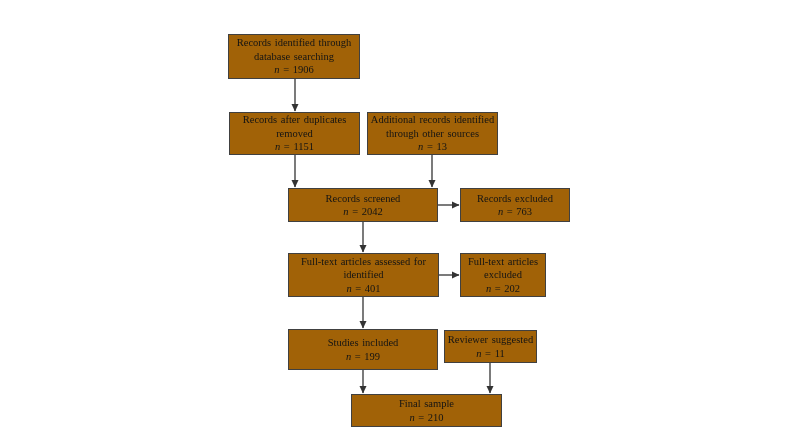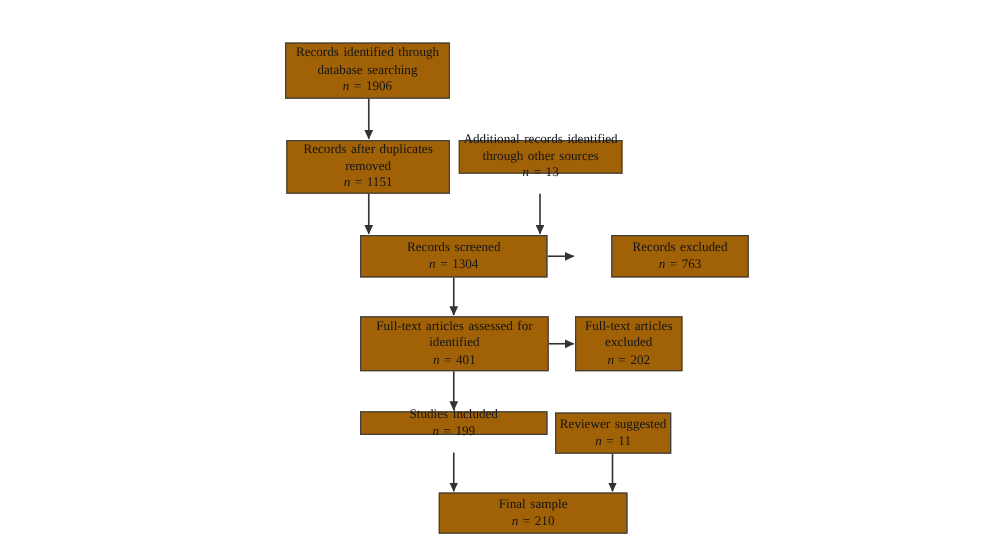--- a/index.html
+++ b/index.html
@@ -32,26 +32,26 @@
   .box-text { width: 100%; }
   .count i { font-style: italic; }
   svg.arrows {
     position: absolute;
     left: 0; top: 0;
     pointer-events: none;
   }
   
   .b-records-identified   { left: 228px; top: 34px;  width: 132px; height: 45px; }
   .b-records-duplicates   { left: 229px; top: 112px; width: 131px; height: 43px; }
-  .b-additional-records   { left: 367px; top: 112px; width: 131px; height: 27px; }
+  .b-additional-records   { left: 367px; top: 112px; width: 131px; height: 43px; }
   .b-records-screened     { left: 288px; top: 188px; width: 150px; height: 34px; }
-  .b-records-excluded     { left: 460px; top: 188px; width: 110px; height: 34px; margin-left: 29px; }
+  .b-records-excluded     { left: 460px; top: 188px; width: 110px; height: 34px; }
   .b-fulltext-assessed    { left: 288px; top: 253px; width: 151px; height: 44px; }
   .b-fulltext-excluded    { left: 460px; top: 253px; width: 86px; height: 44px; }
-  .b-studies-included     { left: 288px; top: 329px; width: 150px; height: 19px; }
+  .b-studies-included     { left: 288px; top: 329px; width: 150px; height: 41px; }
   .b-reviewer-suggested   { left: 444px; top: 330px; width: 93px;  height: 33px; }
   .b-final-sample         { left: 351px; top: 394px; width: 151px; height: 33px; justify-content: flex-end; }
 </style>
 </head>
 <body>
 
 <div class="canvas">
 
   <svg class="arrows" width="799" height="439" viewBox="0 0 799 439">
     <defs>
@@ -90,21 +90,21 @@
     <div class="box-text">
       <div>Additional records identified</div>
       <div>through other sources</div>
       <div class="count"><i>n</i> <span>= 13</span></div>
     </div>
   </div>
 
   <div class="box b-records-screened">
     <div class="box-text">
       <div>Records screened</div>
-      <div class="count"><i>n</i> <span>= 1304</span></div>
+      <div class="count"><i>n</i> <span>= 2042</span></div>
     </div>
   </div>
 
   <div class="box b-records-excluded">
     <div class="box-text">
       <div>Records excluded</div>
       <div class="count"><i>n</i> <span>= 763</span></div>
     </div>
   </div>
 

